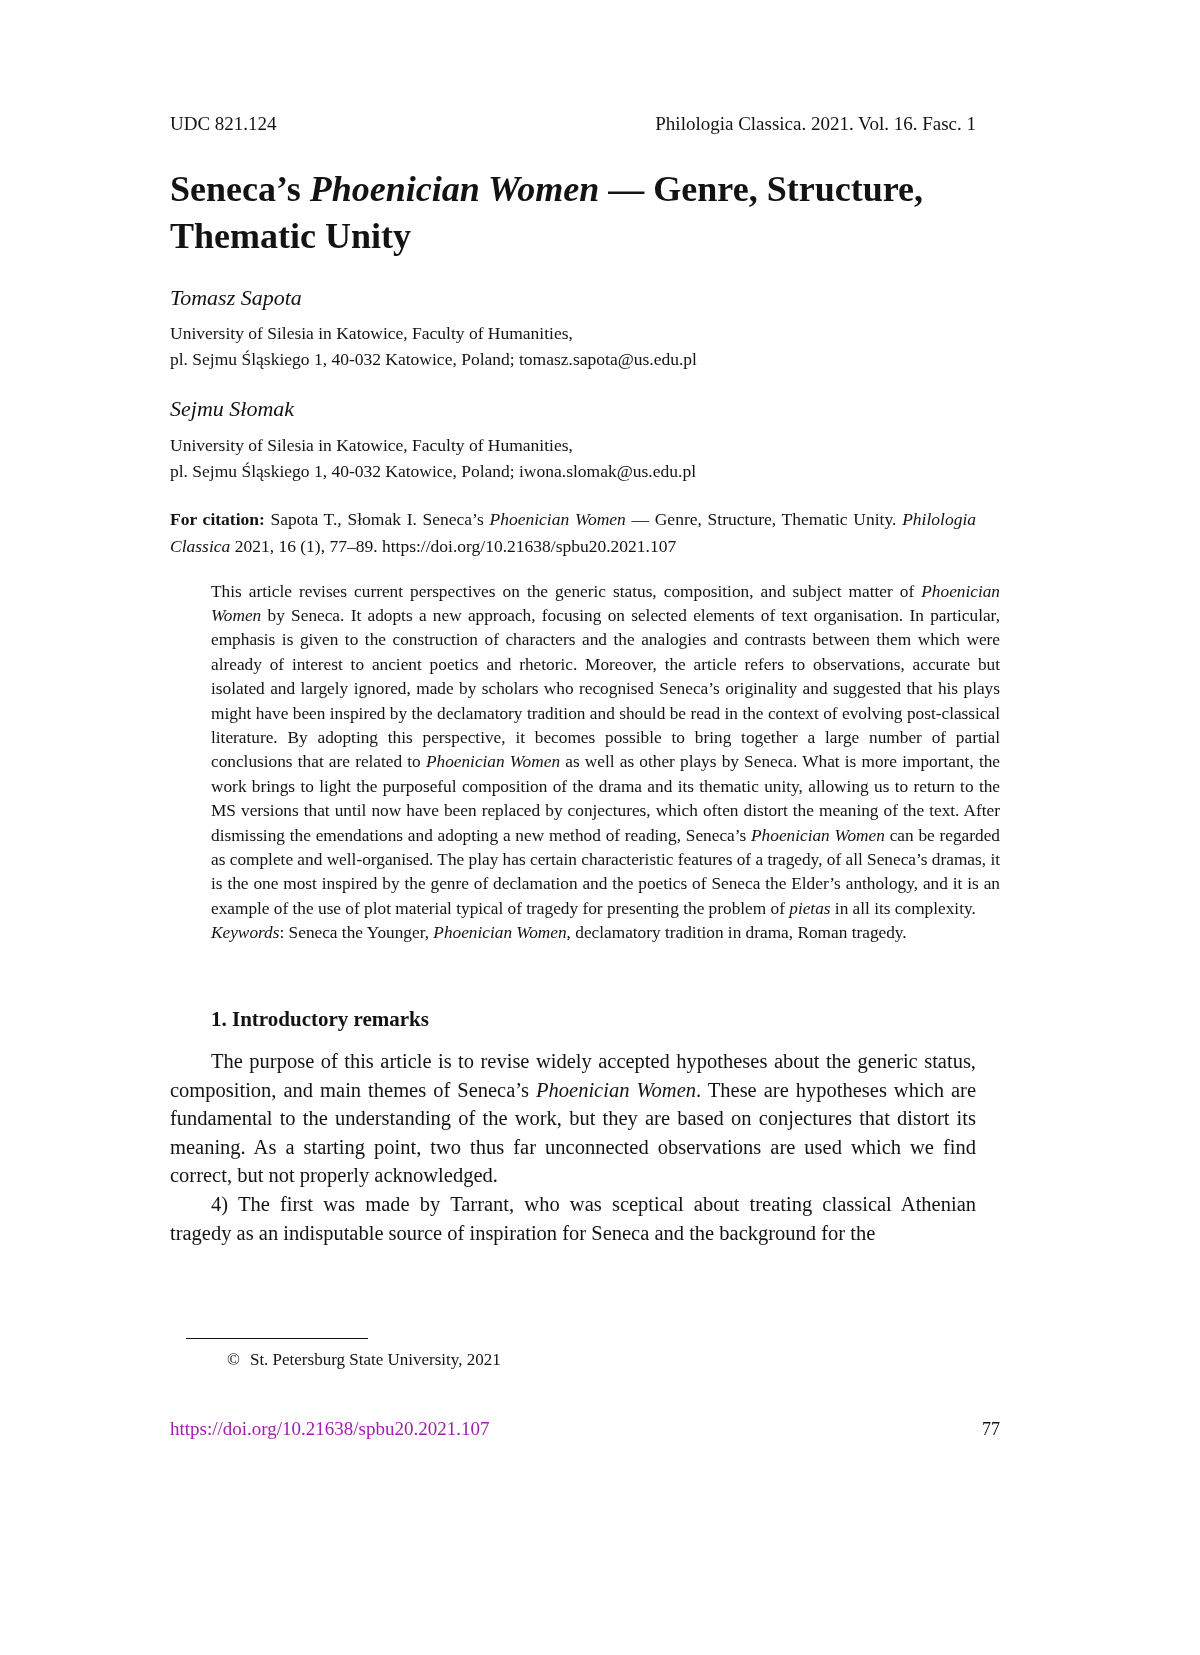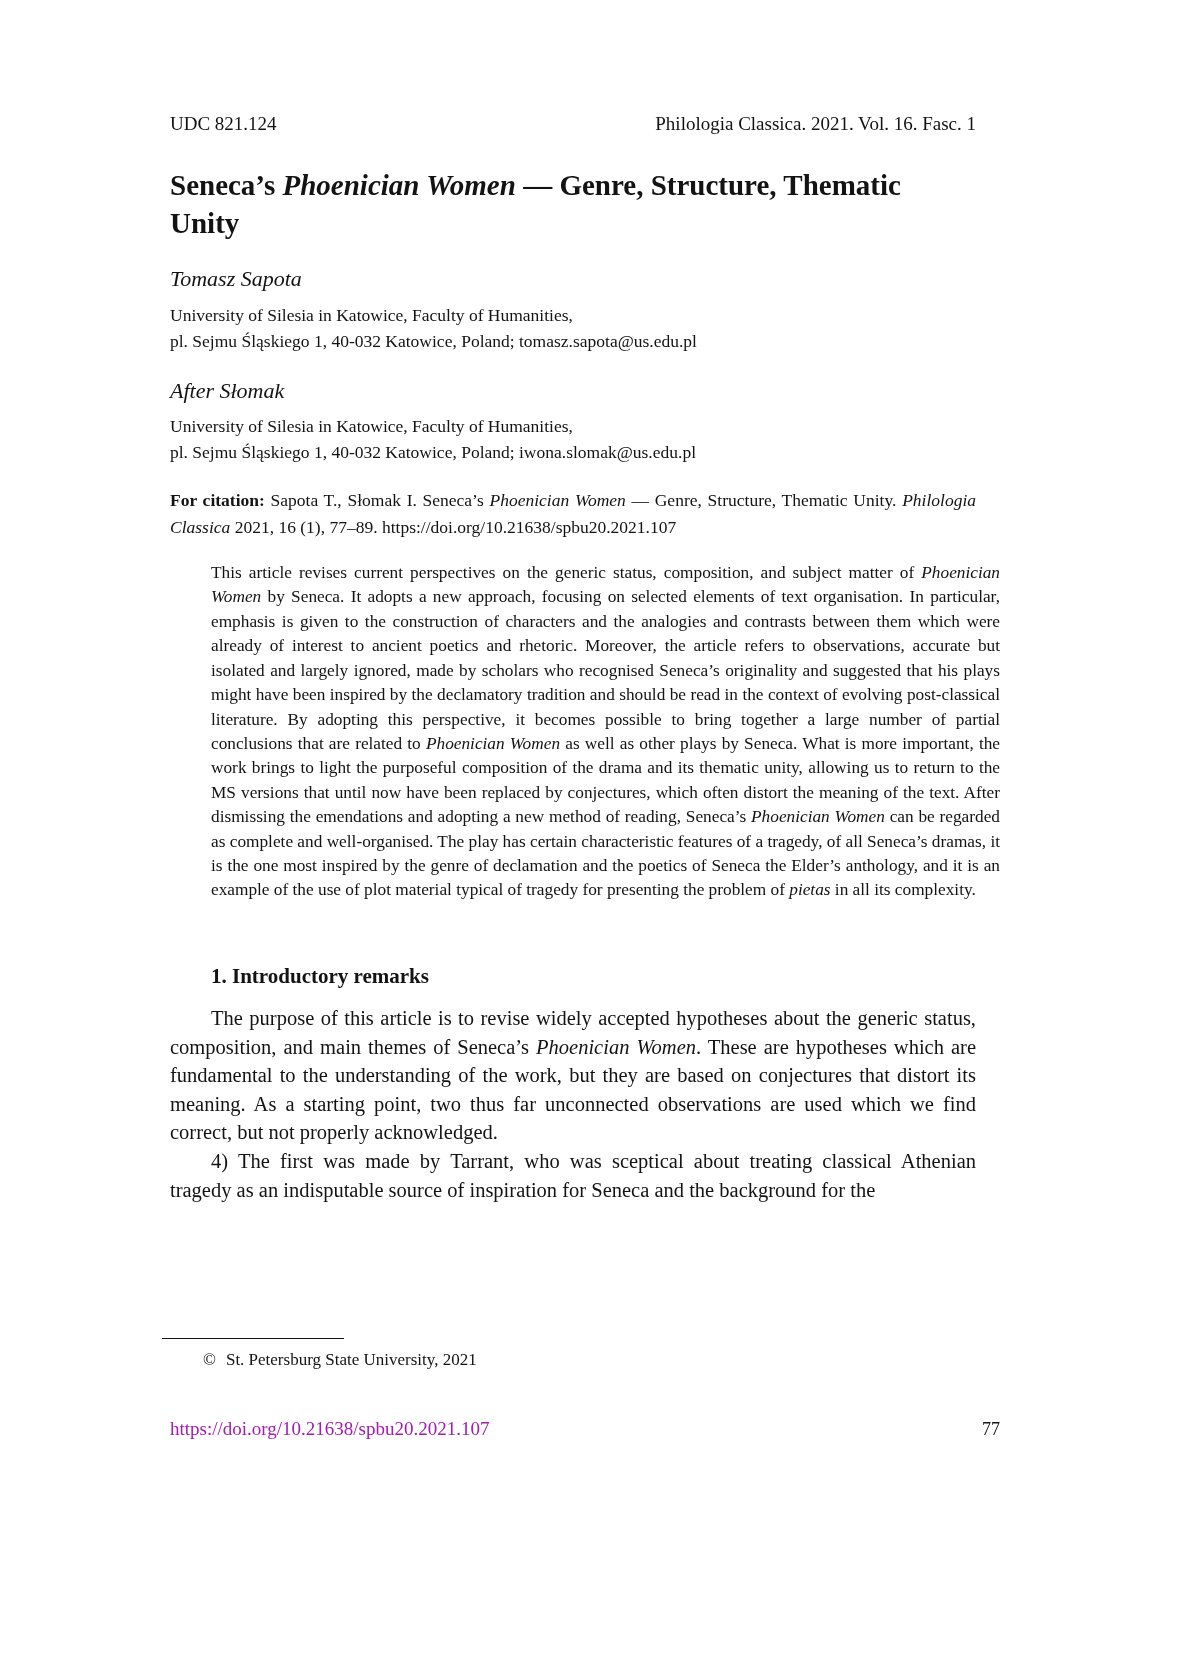--- a/index.html
+++ b/index.html
@@ -18,21 +18,21 @@
   }
   .page-header {
     display: flex;
     justify-content: space-between;
     align-items: baseline;
     font-size: 19px;
     line-height: 1.25;
   }
   h1.title {
     margin: 30px 0 0 0;
-    font-size: 29px;
+    font-size: 36px;
     line-height: 1.32;
     font-weight: bold;
     max-width: 840px;
   }
   .author-name {
     margin: 24px 0 0 0;
     font-size: 22px;
     font-style: italic;
     line-height: 1.2;
   }
@@ -72,21 +72,21 @@
   .body-para {
     margin: 14px 0 0 0;
     font-size: 20.5px;
     line-height: 28.6px;
     text-align: justify;
     text-indent: 41px;
   }
   .body-para + .body-para { margin-top: 0; }
   .footnote-area {
     position: absolute;
-    left: 162px;
+    left: 186px;
     top: 1338px;
     width: 830px;
   }
   .footnote-rule {
     width: 182px;
     height: 0;
     border-top: 1.5px solid #131313;
   }
   .copyright {
     margin: 10px 0 0 41px;
@@ -128,31 +128,32 @@
 
     <section class="author-block">
       <p class="author-name">Tomasz Sapota</p>
       <p class="affiliation">
         <span>University of Silesia in Katowice, Faculty of Humanities,</span><br>
         <span>pl. Sejmu Śląskiego 1, 40-032 Katowice, Poland; tomasz.sapota@us.edu.pl</span>
       </p>
     </section>
 
     <section class="author-block">
-      <p class="author-name">After Słomak</p>
+      <p class="author-name">Sejmu Słomak</p>
       <p class="affiliation">
         <span>University of Silesia in Katowice, Faculty of Humanities,</span><br>
         <span>pl. Sejmu Śląskiego 1, 40-032 Katowice, Poland; iwona.slomak@us.edu.pl</span>
       </p>
     </section>
 
     <p class="citation"><span class="seg-bold">For citation: </span><span class="seg-normal">Sapota T., Słomak I. Seneca’s </span><span class="seg-italic">Phoenician Women</span><span class="seg-normal"> — Genre, Structure, Thematic Unity. </span><span class="seg-italic">Philologia Classica</span><span class="seg-normal"> 2021, 16 (1), 77–89. https://doi.org/10.21638/spbu20.2021.107</span></p>
 
     <div class="abstract-block">
       <p class="abstract-text"><span class="seg-normal">This article revises current perspectives on the generic status, composition, and subject matter of </span><span class="seg-italic">Phoenician Women</span><span class="seg-normal"> by Seneca. It adopts a new approach, focusing on selected elements of text organisation. In particular, emphasis is given to the construction of characters and the analogies and contrasts between them which were already of interest to ancient poetics and rhetoric. Moreover, the article refers to observations, accurate but isolated and largely ignored, made by scholars who recognised Seneca’s originality and suggested that his plays might have been inspired by the declamatory tradition and should be read in the context of evolving post-classical literature. By adopting this perspective, it becomes possible to bring together a large number of partial conclusions that are related to </span><span class="seg-italic">Phoenician Women</span><span class="seg-normal"> as well as other plays by Seneca. What is more important, the work brings to light the purposeful composition of the drama and its thematic unity, allowing us to return to the MS versions that until now have been replaced by conjectures, which often distort the meaning of the text. After dismissing the emendations and adopting a new method of reading, Seneca’s </span><span class="seg-italic">Phoenician Women</span><span class="seg-normal"> can be regarded as complete and well-organised. The play has certain characteristic features of a tragedy, of all Seneca’s dramas, it is the one most inspired by the genre of declamation and the poetics of Seneca the Elder’s anthology, and it is an example of the use of plot material typical of tragedy for presenting the problem of </span><span class="seg-italic">pietas</span><span class="seg-normal"> in all its complexity.</span></p>
+      <p class="keywords"><span class="seg-italic">Keywords</span><span class="seg-normal">: Seneca the Younger, </span><span class="seg-italic">Phoenician Women</span><span class="seg-normal">, declamatory tradition in drama, Roman tragedy.</span></p>
     </div>
 
     <h2 class="section-heading">1. Introductory remarks</h2>
 
     <p class="body-para"><span class="seg-normal">The purpose of this article is to revise widely accepted hypotheses about the generic status, composition, and main themes of Seneca’s </span><span class="seg-italic">Phoenician Women</span><span class="seg-normal">. These are hypotheses which are fundamental to the understanding of the work, but they are based on conjectures that distort its meaning. As a starting point, two thus far unconnected observations are used which we find correct, but not properly acknowledged.</span></p>
     <p class="body-para"><span class="seg-normal">4) The first was made by Tarrant, who was sceptical about treating classical Athenian tragedy as an indisputable source of inspiration for Seneca and the background for the</span></p>
 
   </div>
 
   <div class="footnote-area">

